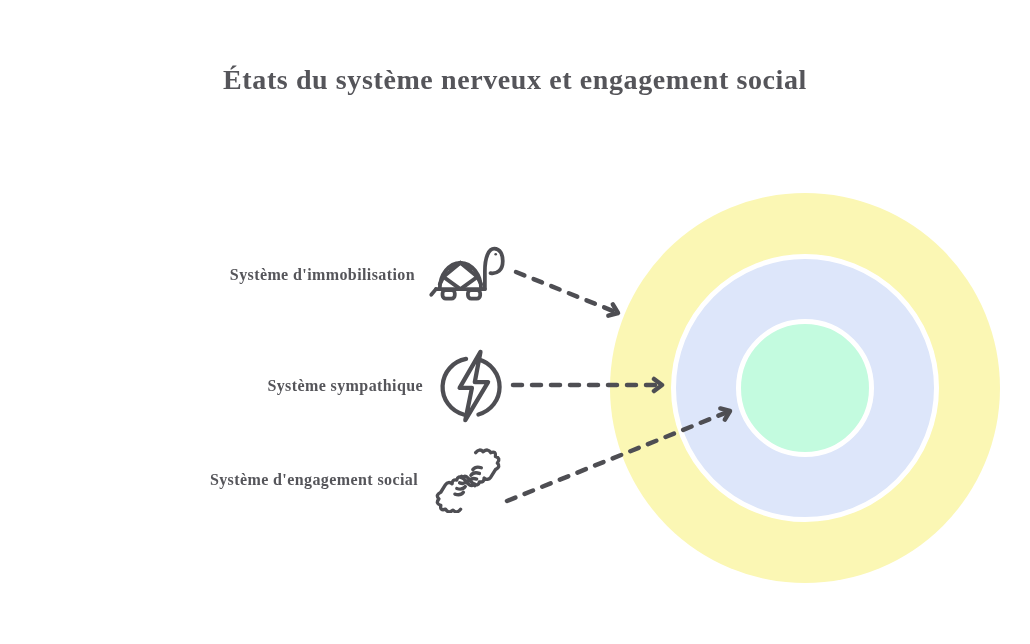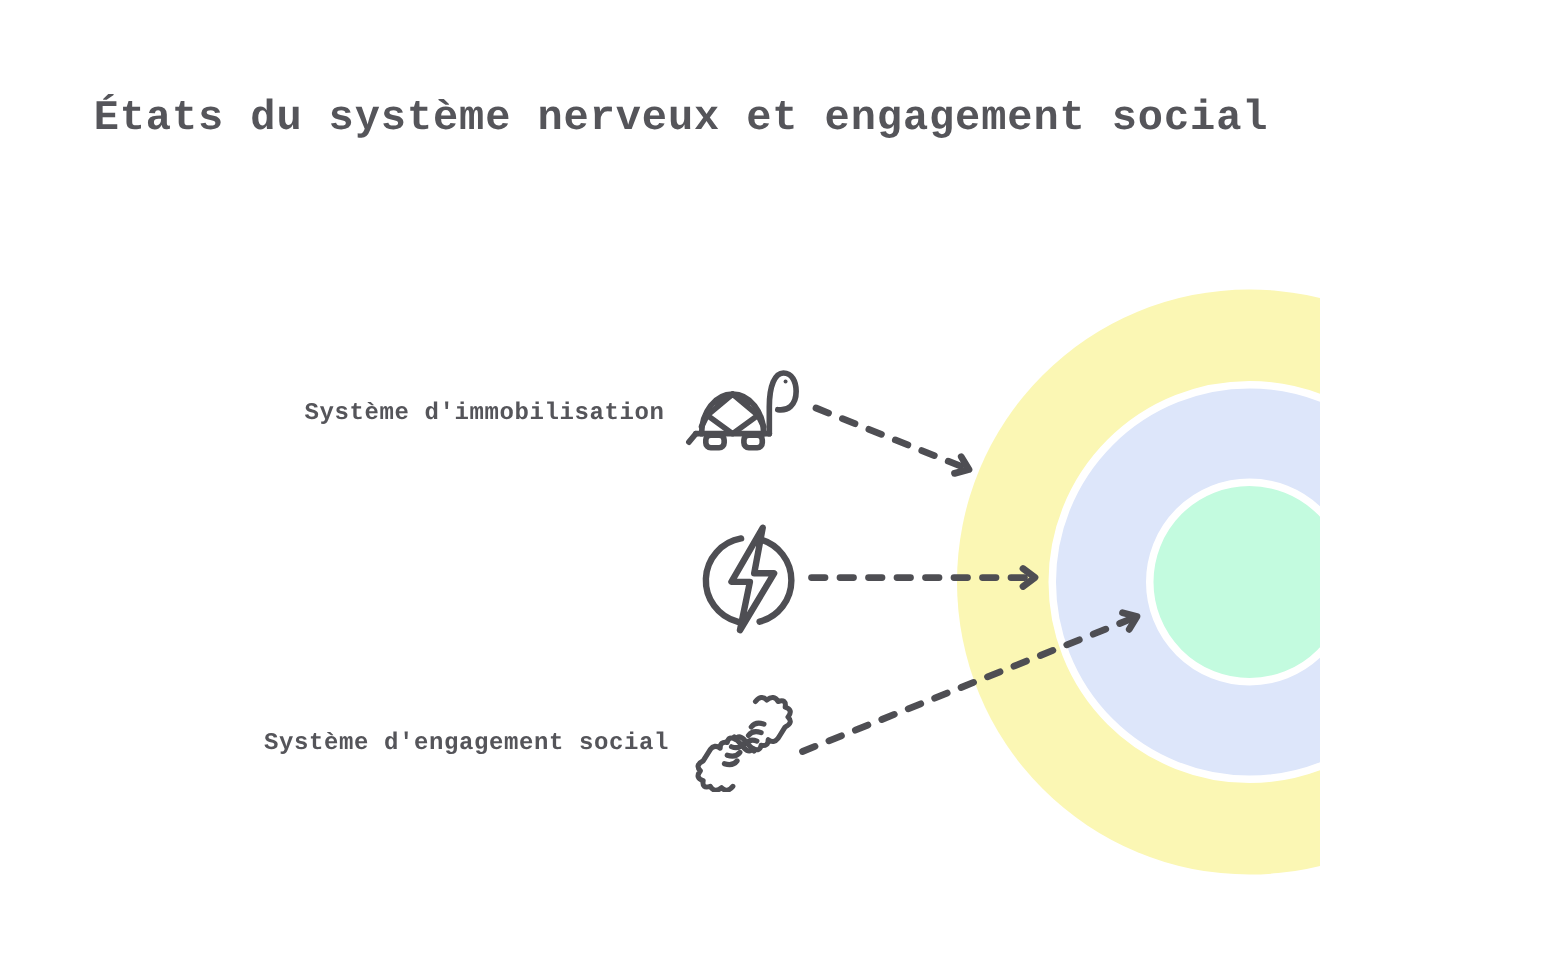--- a/index.html
+++ b/index.html
@@ -7,26 +7,25 @@
     --text:#55555A;
     --line:#4E4E53;
     --outer:#FBF7B4;
     --middle:#DDE6FA;
     --inner:#C3FBDF;
   }
   *{box-sizing:border-box;}
   body{margin:0;background:var(--bg);}
   .canvas{
     position:relative;
-    width:852px;height:644px;
+    width:1030px;height:644px;
     background:var(--bg);
     overflow:hidden;
-    font-family:Liberation Mono, monospace;
+    font-family:Liberation Serif, serif;
     color:var(--text);
-    margin-left:28px;
   }
   .title{
     position:absolute;
     top:64px;left:0;width:100%;
     margin:0;
     text-align:center;
     font-size:28px;
     font-weight:bold;
     letter-spacing:0.6px;
     color:var(--text);
@@ -59,21 +58,21 @@
   .row .label{
     font-size:16px;
     font-weight:bold;
     letter-spacing:0.4px;
     white-space:nowrap;
     color:var(--text);
   }
   .row .icon{display:flex;align-items:center;justify-content:center;color:var(--line);}
   .row1{top:242px;width:506px;height:66px;}
   .row2{top:350px;width:506px;height:72px;}
-  .row3{top:462px;width:509px;height:66px;}
+  .row3{top:447px;width:509px;height:66px;}
   .icon svg{display:block;}
 </style>
 </head>
 <body>
 
 <div class="canvas">
 
   <h1 class="title">États du système nerveux et engagement social</h1>
 
   <div class="circle outer"></div>
@@ -109,20 +108,21 @@
         <path d="M8,49 L3,55"></path>
 
         <path d="M60,49 V30 C60,15 64,6 70,6 C76,6 79,12 79,19 C79,29 73,33 66,32"></path>
 
         <circle cx="71.5" cy="12" r="1.4" fill="currentColor" stroke="none"></circle>
       </svg>
     </span>
   </div>
 
   <div class="row row2">
+    <span class="label">Système sympathique</span>
     <span class="icon">
       <svg width="70" height="74" viewBox="0 0 72 78" fill="none" stroke="currentColor" stroke-width="4.5" stroke-linecap="round" stroke-linejoin="round">
 
         <path d="M30.8,10.5 A30,30 0 0 0 28.2,69"></path>
         <path d="M43.8,11 A30,30 0 0 1 43.8,69"></path>
 
         <path d="M46,3 L24,41 L37,41 L30,75 L54,35 L40,35 Z"></path>
       </svg>
     </span>
   </div>

